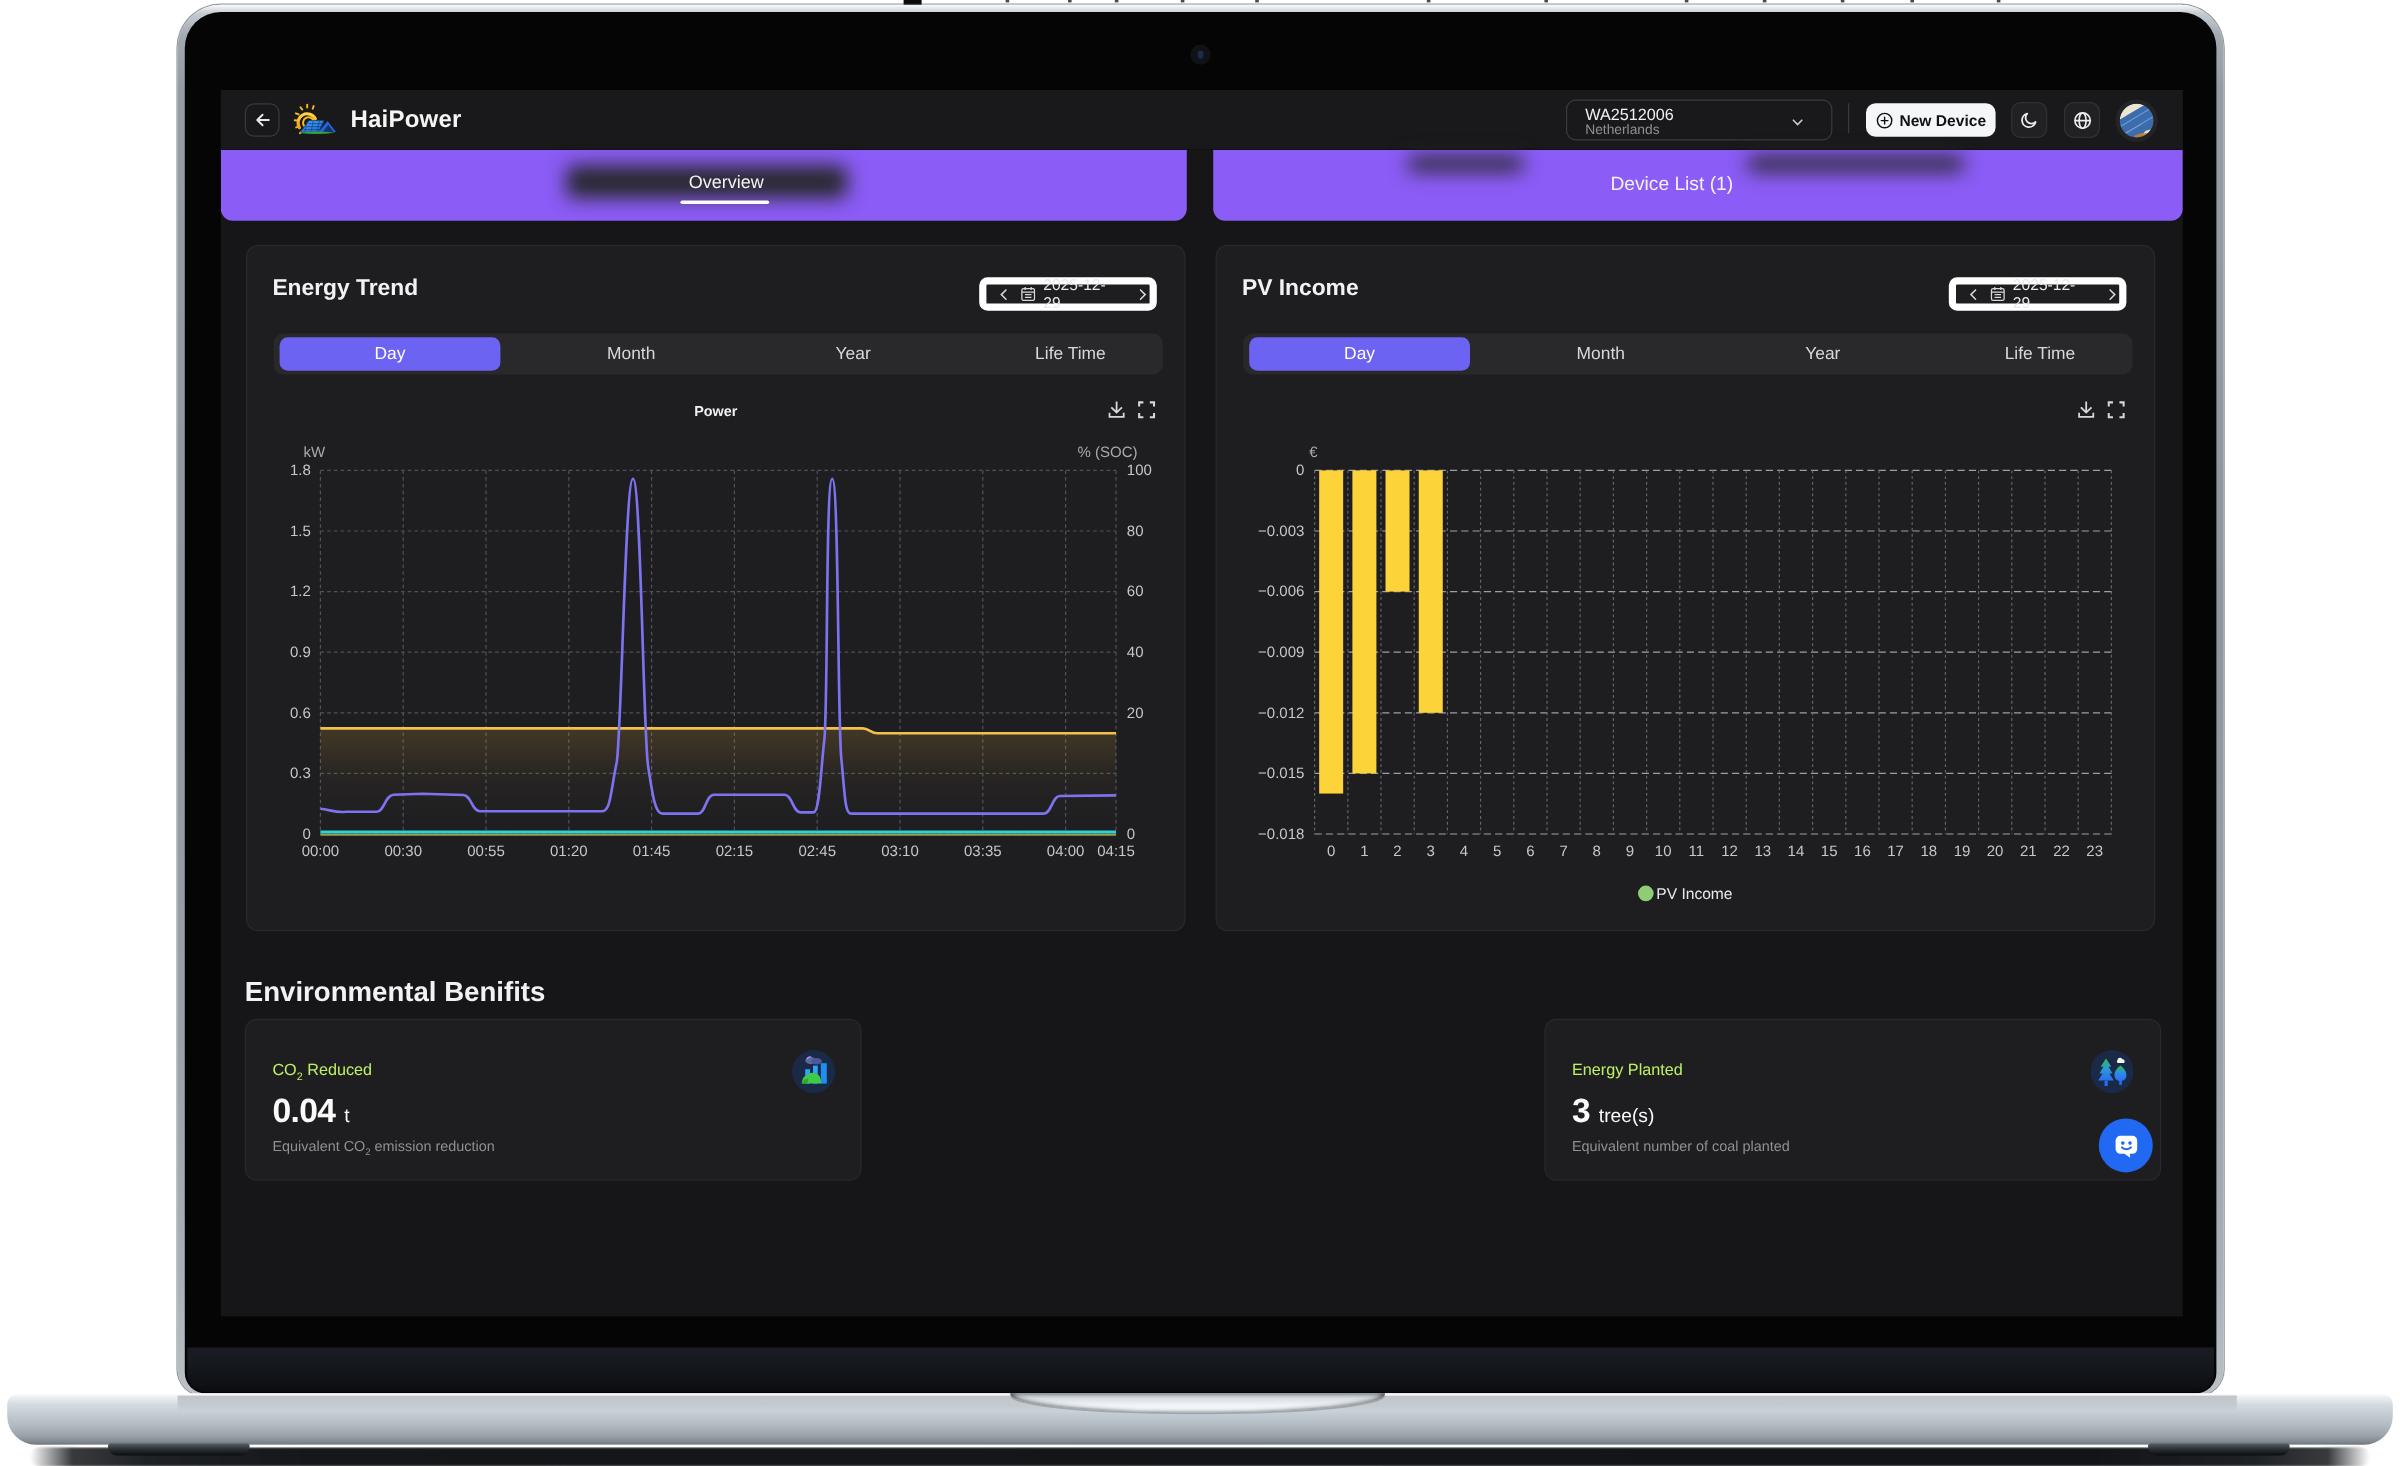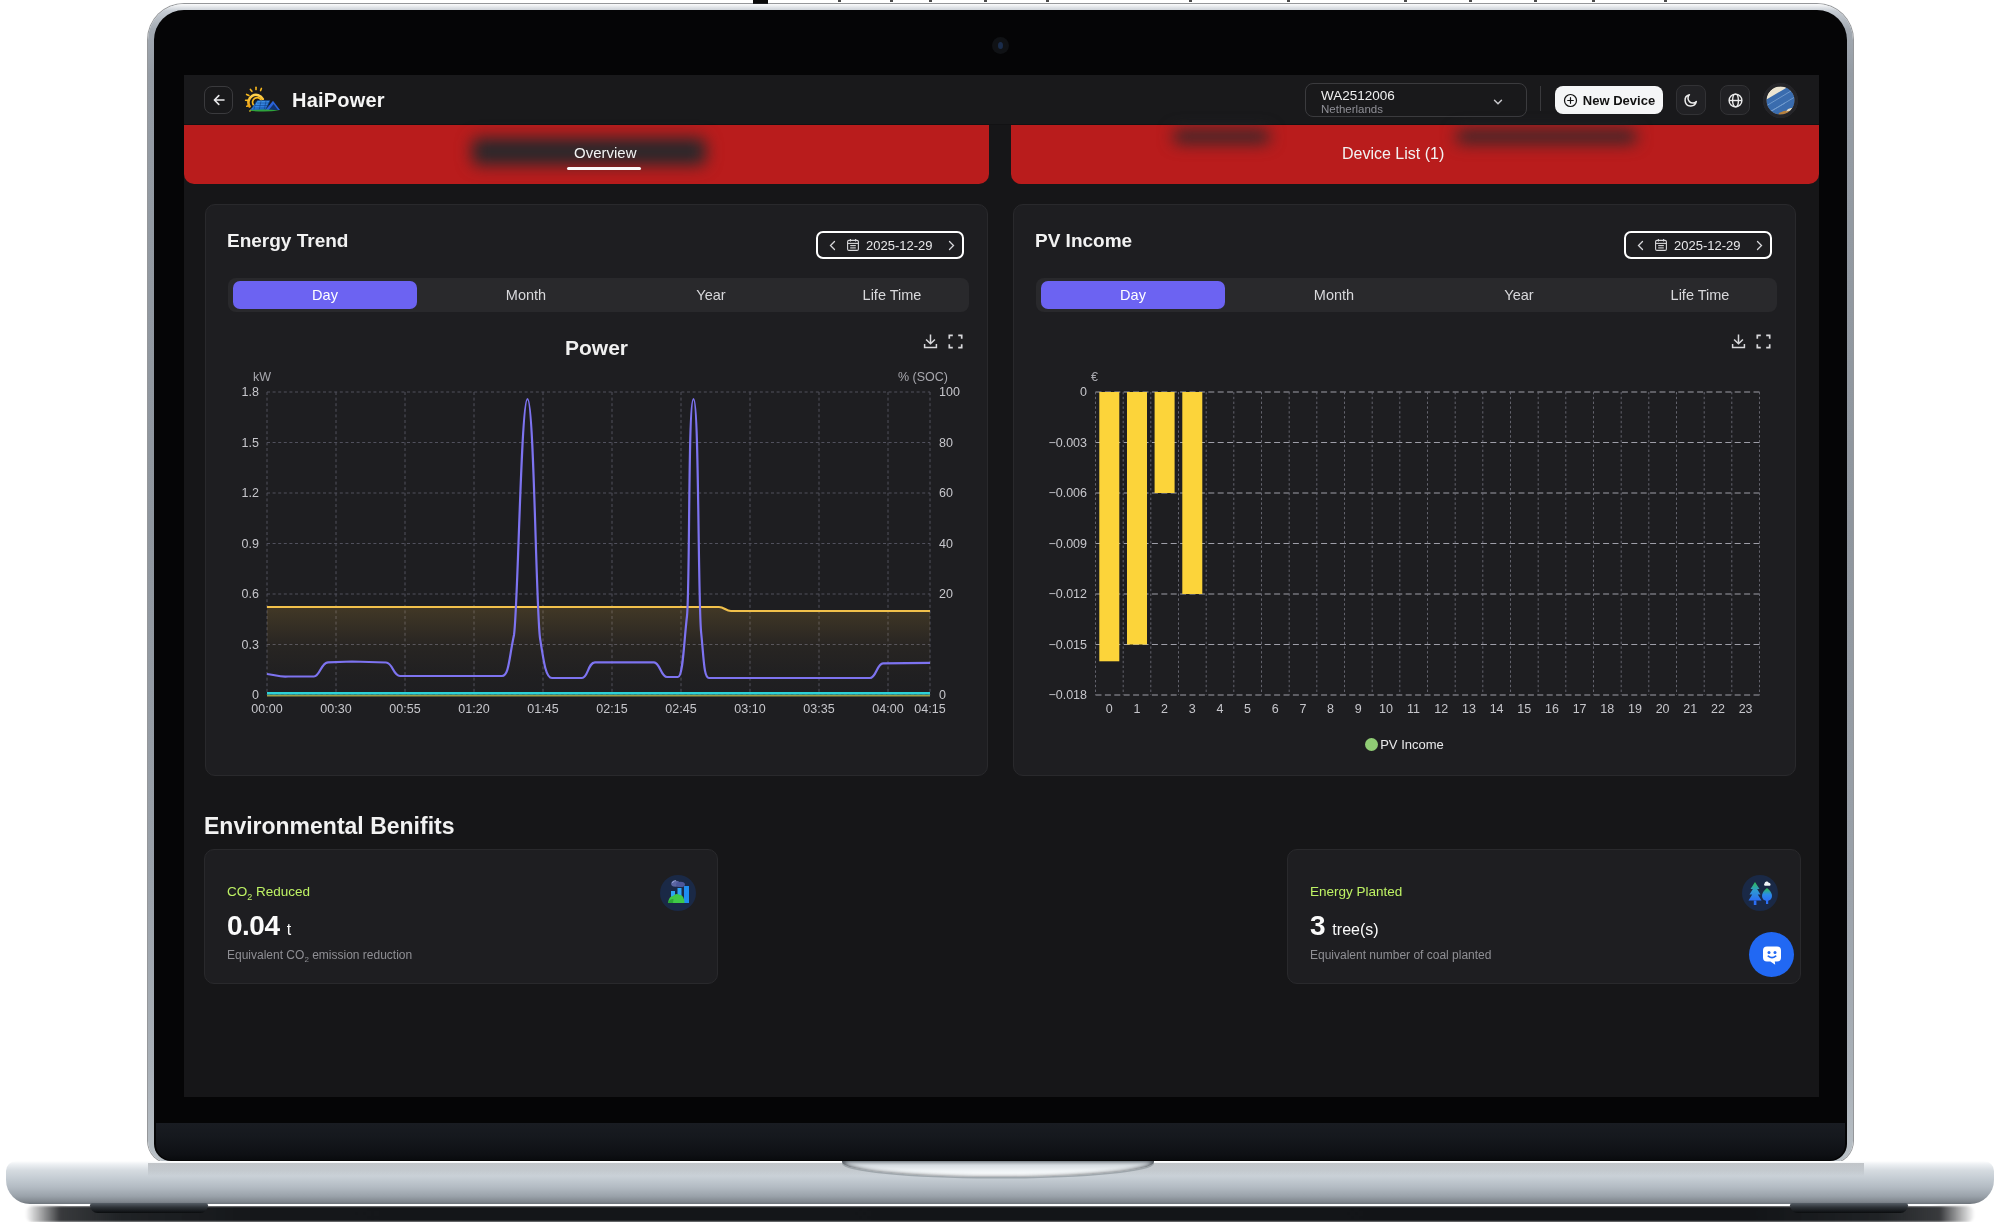--- a/index.html
+++ b/index.html
@@ -32,33 +32,33 @@
   .backbtn { position:absolute; left:20px; top:11px; width:29px; height:28px; border:1px solid #3a3a3d; border-radius:8px; display:flex; align-items:center; justify-content:center; }
   .brand { position:absolute; left:108px; top:14px; font-size:20px; font-weight:700; color:#f5f5f5; letter-spacing:.2px; }
   .ddbox { position:absolute; left:1121px; top:8px; width:222px; height:34px; border:1px solid #3b3b3e; border-radius:8px; }
   .ddbox .l1 { position:absolute; left:15px; top:4px; font-size:13.5px; color:#f0f0f0; }
   .ddbox .l2 { position:absolute; left:15px; top:19px; font-size:11.5px; color:#8f8f96; }
   .hsep { position:absolute; left:1356px; top:11px; width:1px; height:25px; background:#3a3a3d; }
   .newdev { position:absolute; left:1371px; top:11px; width:108px; height:28px; background:#f5f6f7; border-radius:8px; color:#121212; font-size:13px; font-weight:600; display:flex; align-items:center; justify-content:center; gap:5px; }
   .iconbtn { position:absolute; top:10px; width:30px; height:30px; background:#212124; border:1px solid #323235; border-radius:8px; display:flex; align-items:center; justify-content:center; }
   .avatar { position:absolute; left:1579px; top:8px; width:35px; height:35px; border-radius:50%; background:#2c2c2f; overflow:hidden; }
   
-  .strip { position:absolute; top:50px; height:59px; background:#b91c1c; border-radius:0 0 10px 10px; }
+  .strip { position:absolute; top:50px; height:59px; background:#8b5cf6; border-radius:0 0 10px 10px; }
   .blurpill { position:absolute; background:#28282b; filter:blur(8px); border-radius:6px; }
   .tabtxt { position:absolute; font-size:15px; font-weight:500; color:#f2f2f2; white-space:nowrap; }
   .tabline { position:absolute; height:2.5px; background:#fafafa; border-radius:2px; }
   
   .card { position:absolute; top:129px; width:783px; height:572px; background:#1e1e21; border:1px solid #29292c; border-radius:10px; }
   .ctitle { position:absolute; left:21px; top:25px; font-size:19px; font-weight:700; color:#f2f2f2; }
-  .dateb { position:absolute; left:610px; top:26px; width:148px; height:28px; border:2px solid #ffffff; border-radius:7px; display:flex; align-items:center; color:#e8e8ea; }
+  .dateb { position:absolute; left:610px; top:26px; width:148px; height:28px; border:6px solid #ffffff; border-radius:7px; display:flex; align-items:center; color:#e8e8ea; }
   .dateb .dtxt { font-size:13px; margin-left:6px; }
   .seg { position:absolute; left:22px; top:73px; width:741px; height:34px; background:#29292c; border-radius:8px; }
   .seg .cell { position:absolute; top:0; height:34px; width:185px; display:flex; align-items:center; justify-content:center; font-size:14.5px; color:#d8d8db;padding-left:31px; }
   .seg .active { position:absolute; left:5px; top:3px; width:184px; height:28px; background:#6c63f2; border-radius:7px; display:flex; align-items:center; justify-content:center; font-size:14.5px; color:#fff; }
-  .ptitle { position:absolute; left:0; top:131px; width:100%; text-align:center; font-size:21px; font-weight:700; color:#f0f0f0; }
+  .ptitle { position:absolute; left:0; top:131px; width:100%; text-align:center; font-size:12px; font-weight:700; color:#f0f0f0; }
   .cicons { position:absolute; left:716px; top:128px; display:flex; gap:8px; }
   .legend { position:absolute; left:0; top:532px; width:100%; display:flex; justify-content:center; gap:4px; font-size:13px; color:#e8e8ea; }
   .legend .it { display:flex; align-items:center; gap:1px; }
   .legend .dot { width:13px; height:13px; border-radius:50%; margin-right:1px; }
   
   .envtitle { position:absolute; left:20px; top:738px; font-size:23px; font-weight:700; color:#f2f2f2; }
   .ecard { position:absolute; top:774px; width:514px; height:135px; background:#1e1e21; border:1px solid #29292c; border-radius:10px; }
   .ecard .lab { position:absolute; left:22px; top:34px; font-size:13.5px; color:#bef264; }
   .ecard .val { position:absolute; left:22px; top:60px; font-size:28px; font-weight:700; color:#fafafa; letter-spacing:-0.5px; }
   .ecard .val small { font-size:16px; font-weight:500; letter-spacing:0; }

